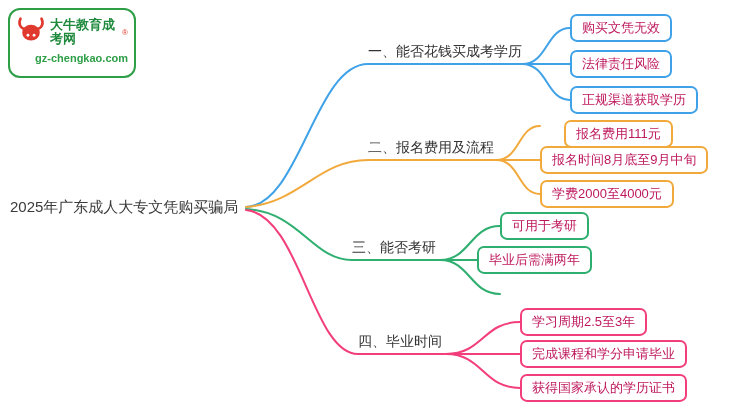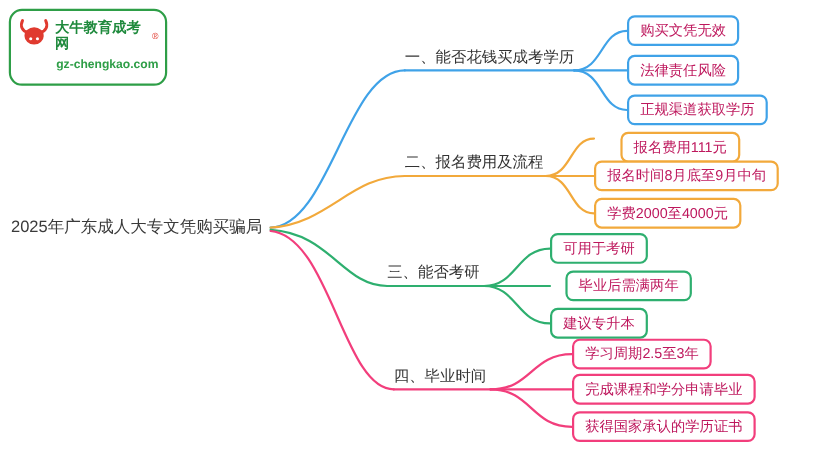--- a/index.html
+++ b/index.html
@@ -4,21 +4,21 @@
 <style>
   html,body{margin:0;padding:0;background:#ffffff;}
   .canvas{
     position:relative;width:750px;height:410px;background:#ffffff;overflow:hidden;
     font-family:"Liberation Sans","DejaVu Sans",sans-serif;
   }
   svg.wires{position:absolute;left:0;top:0;width:750px;height:410px;}
   svg.wires path{fill:none;stroke-width:2;stroke-linecap:round;}
 
   .logo{
-    position:absolute;left:8px;top:8px;width:144px;height:70px;
+    position:absolute;left:8px;top:8px;width:128px;height:70px;
     border:2px solid #2e9e47;border-radius:12px;background:#fff;
     box-sizing:border-box;padding:6px 6px 4px 6px;
   }
   .logo-row{display:flex;align-items:center;gap:4px;}
   .logo-title{font-size:13px;font-weight:bold;color:#1f8a3d;line-height:1.1;}
   .logo-mark{font-size:8px;color:#e03a2f;vertical-align:super;}
   .logo-url{text-align:right;font-size:11px;color:#2e9e47;margin-top:4px;font-weight:bold;}
 
   .root-label{
     position:absolute;left:10px;top:198px;width:238px;
@@ -98,20 +98,19 @@
 
   <div class="leaf" style="left: 570px; top: 28px; border-color: rgb(63, 162, 232);">购买文凭无效</div>
   <div class="leaf" style="left: 570px; top: 64px; border-color: rgb(63, 162, 232);">法律责任风险</div>
   <div class="leaf" style="left: 570px; top: 100px; border-color: rgb(63, 162, 232);">正规渠道获取学历</div>
 
   <div class="leaf" style="left: 540px; top: 134px; border-color: rgb(242, 169, 59); margin-left: 24px;">报名费用111元</div>
   <div class="leaf" style="left: 540px; top: 160px; border-color: rgb(242, 169, 59);">报名时间8月底至9月中旬</div>
   <div class="leaf" style="left: 540px; top: 194px; border-color: rgb(242, 169, 59);">学费2000至4000元</div>
 
   <div class="leaf" style="left: 500px; top: 226px; border-color: rgb(46, 175, 111);">可用于考研</div>
-  <div class="leaf" style="left: 514px; top: 260px; border-color: rgb(46, 175, 111);">毕业后需满两年</div>
-  <div class="leaf" style="left: 500px; top: 294px; border-color: rgb(46, 175, 111);">建议专升本</div>
+  <div class="leaf" style="left: 477px; top: 260px; border-color: rgb(46, 175, 111);">毕业后需满两年</div>
 
   <div class="leaf" style="left: 520px; top: 322px; border-color: rgb(242, 62, 124);">学习周期2.5至3年</div>
   <div class="leaf" style="left: 520px; top: 354px; border-color: rgb(242, 62, 124);">完成课程和学分申请毕业</div>
   <div class="leaf" style="left: 520px; top: 388px; border-color: rgb(242, 62, 124);">获得国家承认的学历证书</div>
 
 </div>
 
 </body></html>

